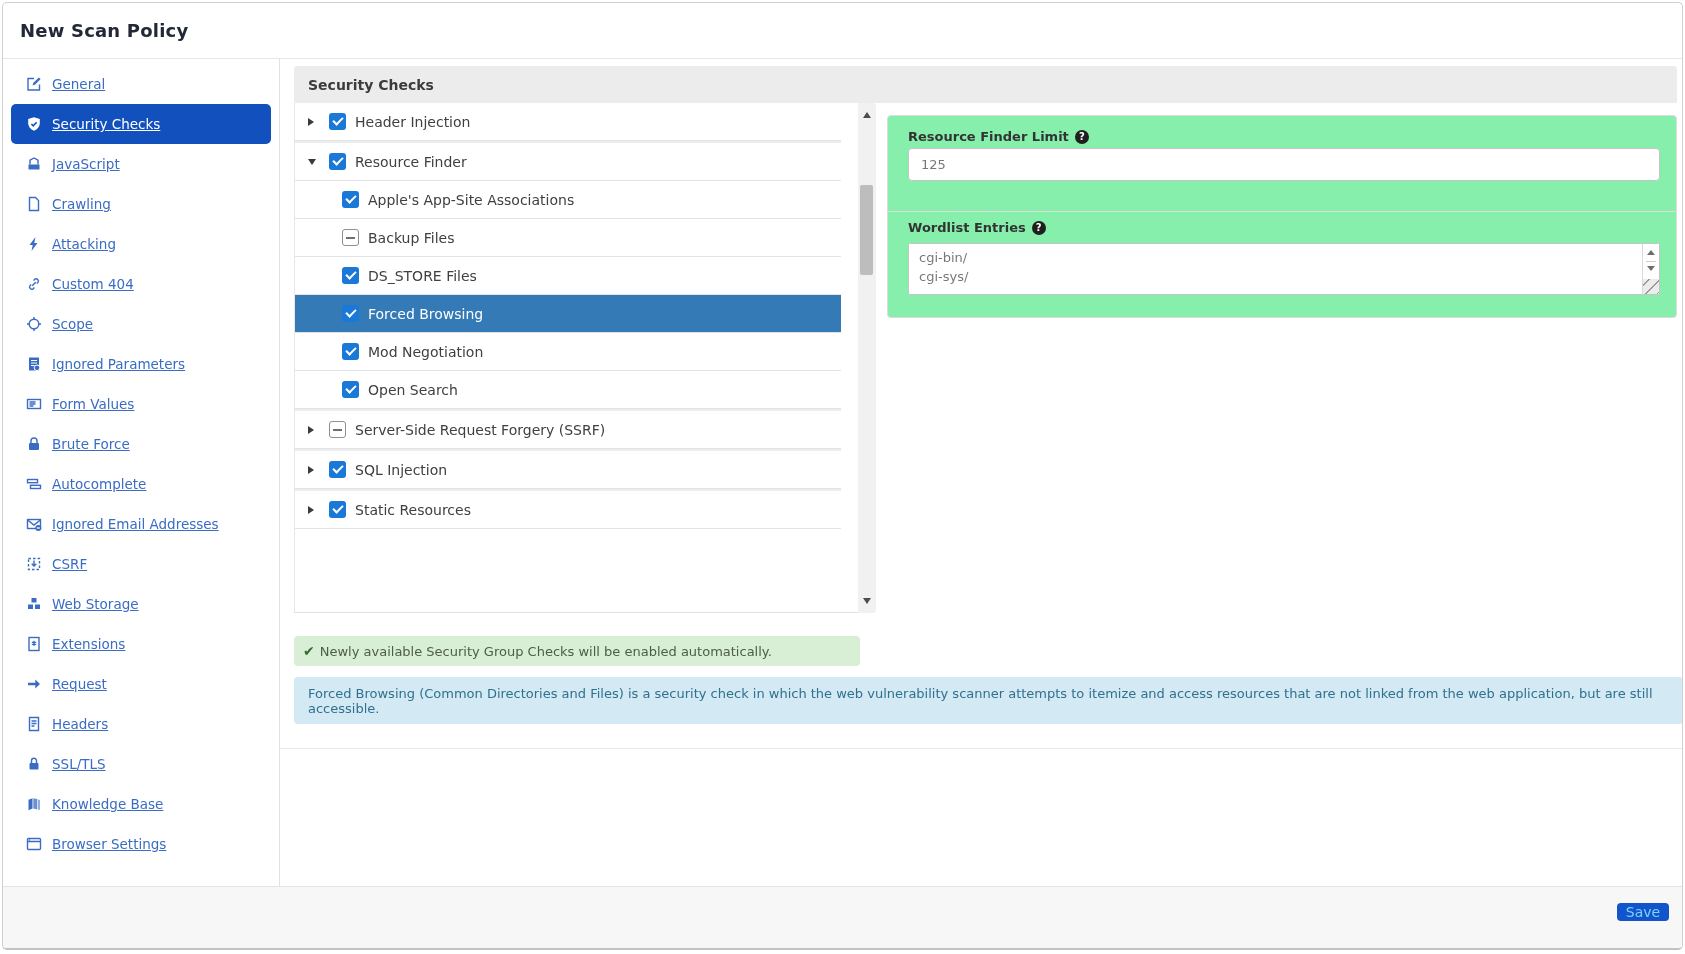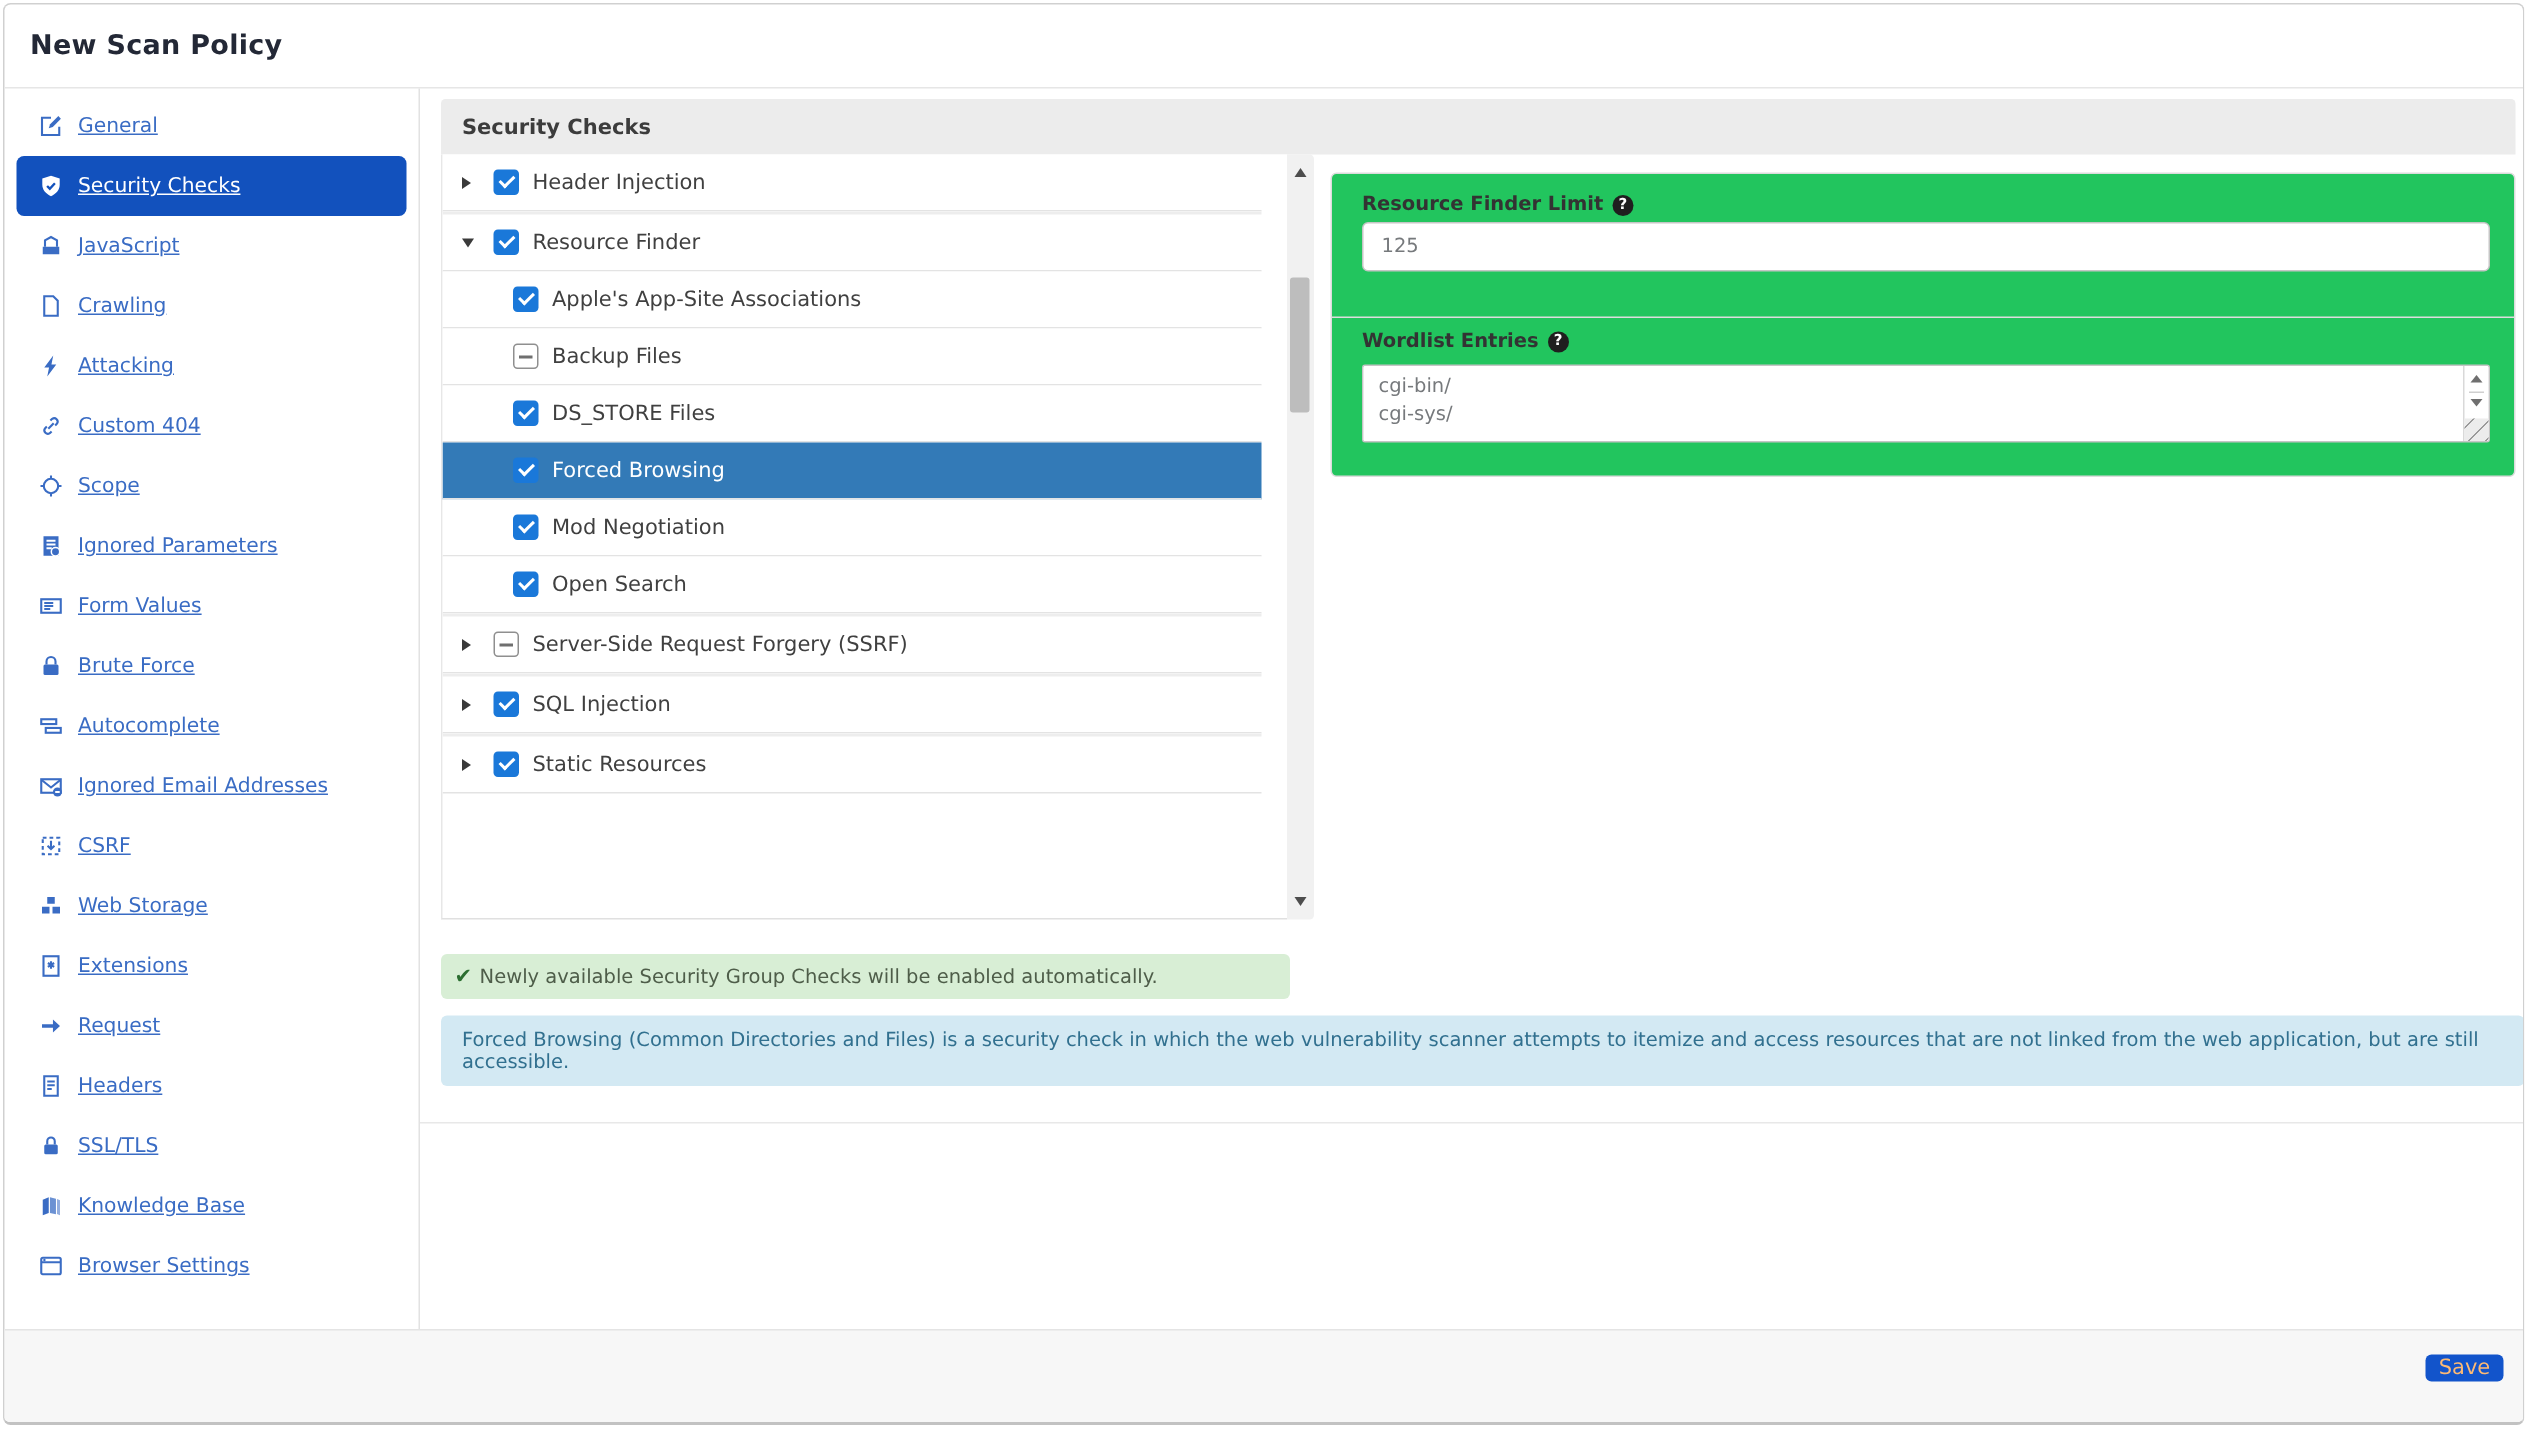--- a/index.html
+++ b/index.html
@@ -48,21 +48,21 @@
   .cbx.indeterminate::after { content:""; position:absolute; left:3px; top:7px; width:9px; height:2px; background:#6f6f6f; }
   .tree-label { position:absolute; }
   .lvl0 .tree-label { left:60px; } .lvl1 .tree-label { left:73px; }
   
   #tree-scroll { position:absolute; left:578px; top:44px; width:18px; height:510px; background:#f1f1f1; border-radius:0 3px 3px 0; }
   #tree-scroll .arr-up { position:absolute; top:9px; left:5px; width:0;height:0; border-bottom:6px solid #4d4d4d; border-left:4px solid transparent; border-right:4px solid transparent; }
   #tree-scroll .arr-dn { position:absolute; bottom:9px; left:5px; width:0;height:0; border-top:6px solid #4d4d4d; border-left:4px solid transparent; border-right:4px solid transparent; }
   #tree-scroll .thumb { position:absolute; left:2px; top:82px; width:13px; height:90px; background:#bdbdbd; border-radius:2px; }
   
   #form-panel { position:absolute; left:607px; top:56px; width:790px; height:203px;
-    border:1px solid #dcdcdc; border-radius:4px; background:#22c55e; }
+    border:1px solid #dcdcdc; border-radius:4px; background:#86efac; }
   .fld-label { display:flex; align-items:center; gap:6px; font-size:13px; font-weight:600; color:#333; }
   #lbl-limit { position:absolute; left:20px; top:13px; }
   #lbl-wordlist { position:absolute; left:20px; top:104px; }
   .help { width:14px; height:14px; border-radius:50%; background:#1f1f1f; color:#fff; font-size:10px;
     font-weight:bold; display:flex; align-items:center; justify-content:center; }
   #limit-input { position:absolute; left:20px; top:32px; width:752px; height:33px; border:1px solid #c5c5c5;
     border-radius:4px; padding:0 12px; font-size:13px; color:#76797c; font-family:inherit; background:#fff; }
   #panel-divider { position:absolute; left:0; top:95px; width:100%; height:1px; background:#ddd; }
   #wordlist-wrap { position:absolute; left:20px; top:127px; width:752px; height:52px;
     border:1px solid #c5c5c5; border-radius:2px; background:#fff; overflow:hidden; }
@@ -80,21 +80,21 @@
     color:var(--success-text,#4e5d49); font-size:13px; }
   #alert-success .chk { color:#2c6e31; font-size:14px; }
   #alert-info { position:absolute; left:14px; top:618px; width:1389px; height:47px; border-radius:4px;
     background:var(--info-bg,#d3e9f3); display:flex; align-items:center; padding-left:14px;
     color:var(--info-text,#31708f); font-size:13px; }
   #section-line { position:absolute; left:0; top:689px; width:100%; height:1px; background:#e8e8e8; }
   
   #footer { position:absolute; left:0; bottom:0; width:100%; height:62px; background:#f7f7f7;
     border-top:1px solid #e4e4e4; }
   #save-btn { position:absolute; right:13px; top:16px; width:52px; height:18px; background:var(--save-button-bg,#1254cb);
-    color:#fdba74; border:none; border-radius:4px; font-size:14px; font-family:inherit; cursor:pointer; }
+    color:#7dd3fc; border:none; border-radius:4px; font-size:14px; font-family:inherit; cursor:pointer; }
 </style>
 </head>
 <body>
 
 <div id="page">
 
   <div id="titlebar">
     <h1>New Scan Policy</h1>
   </div>
 

